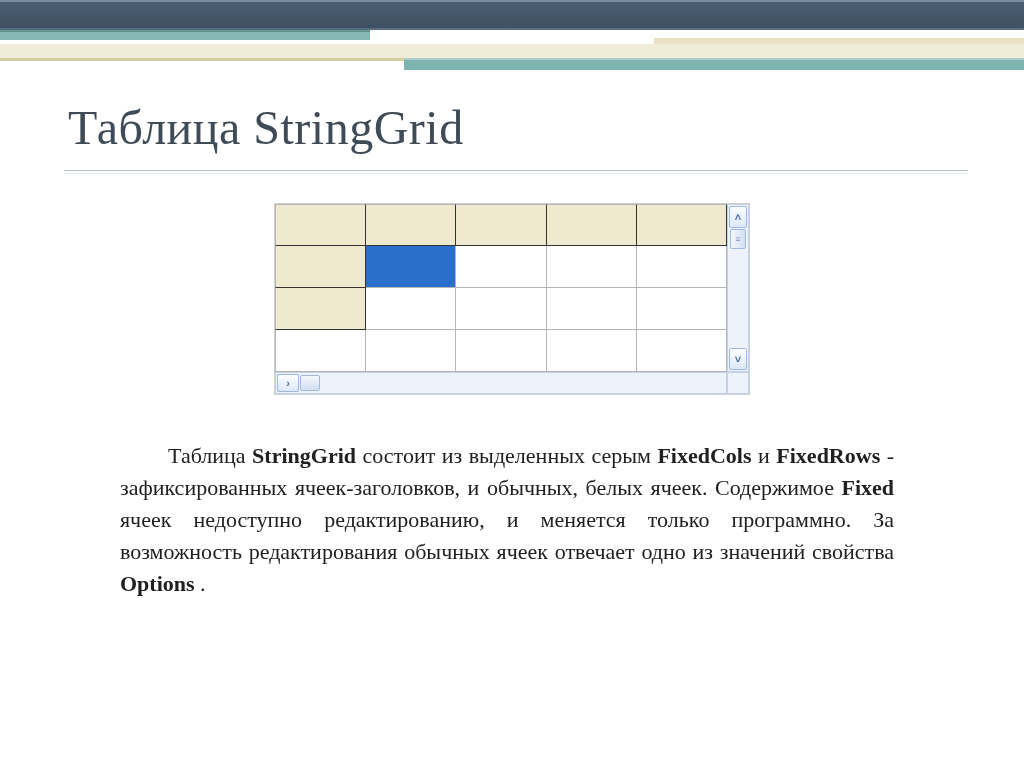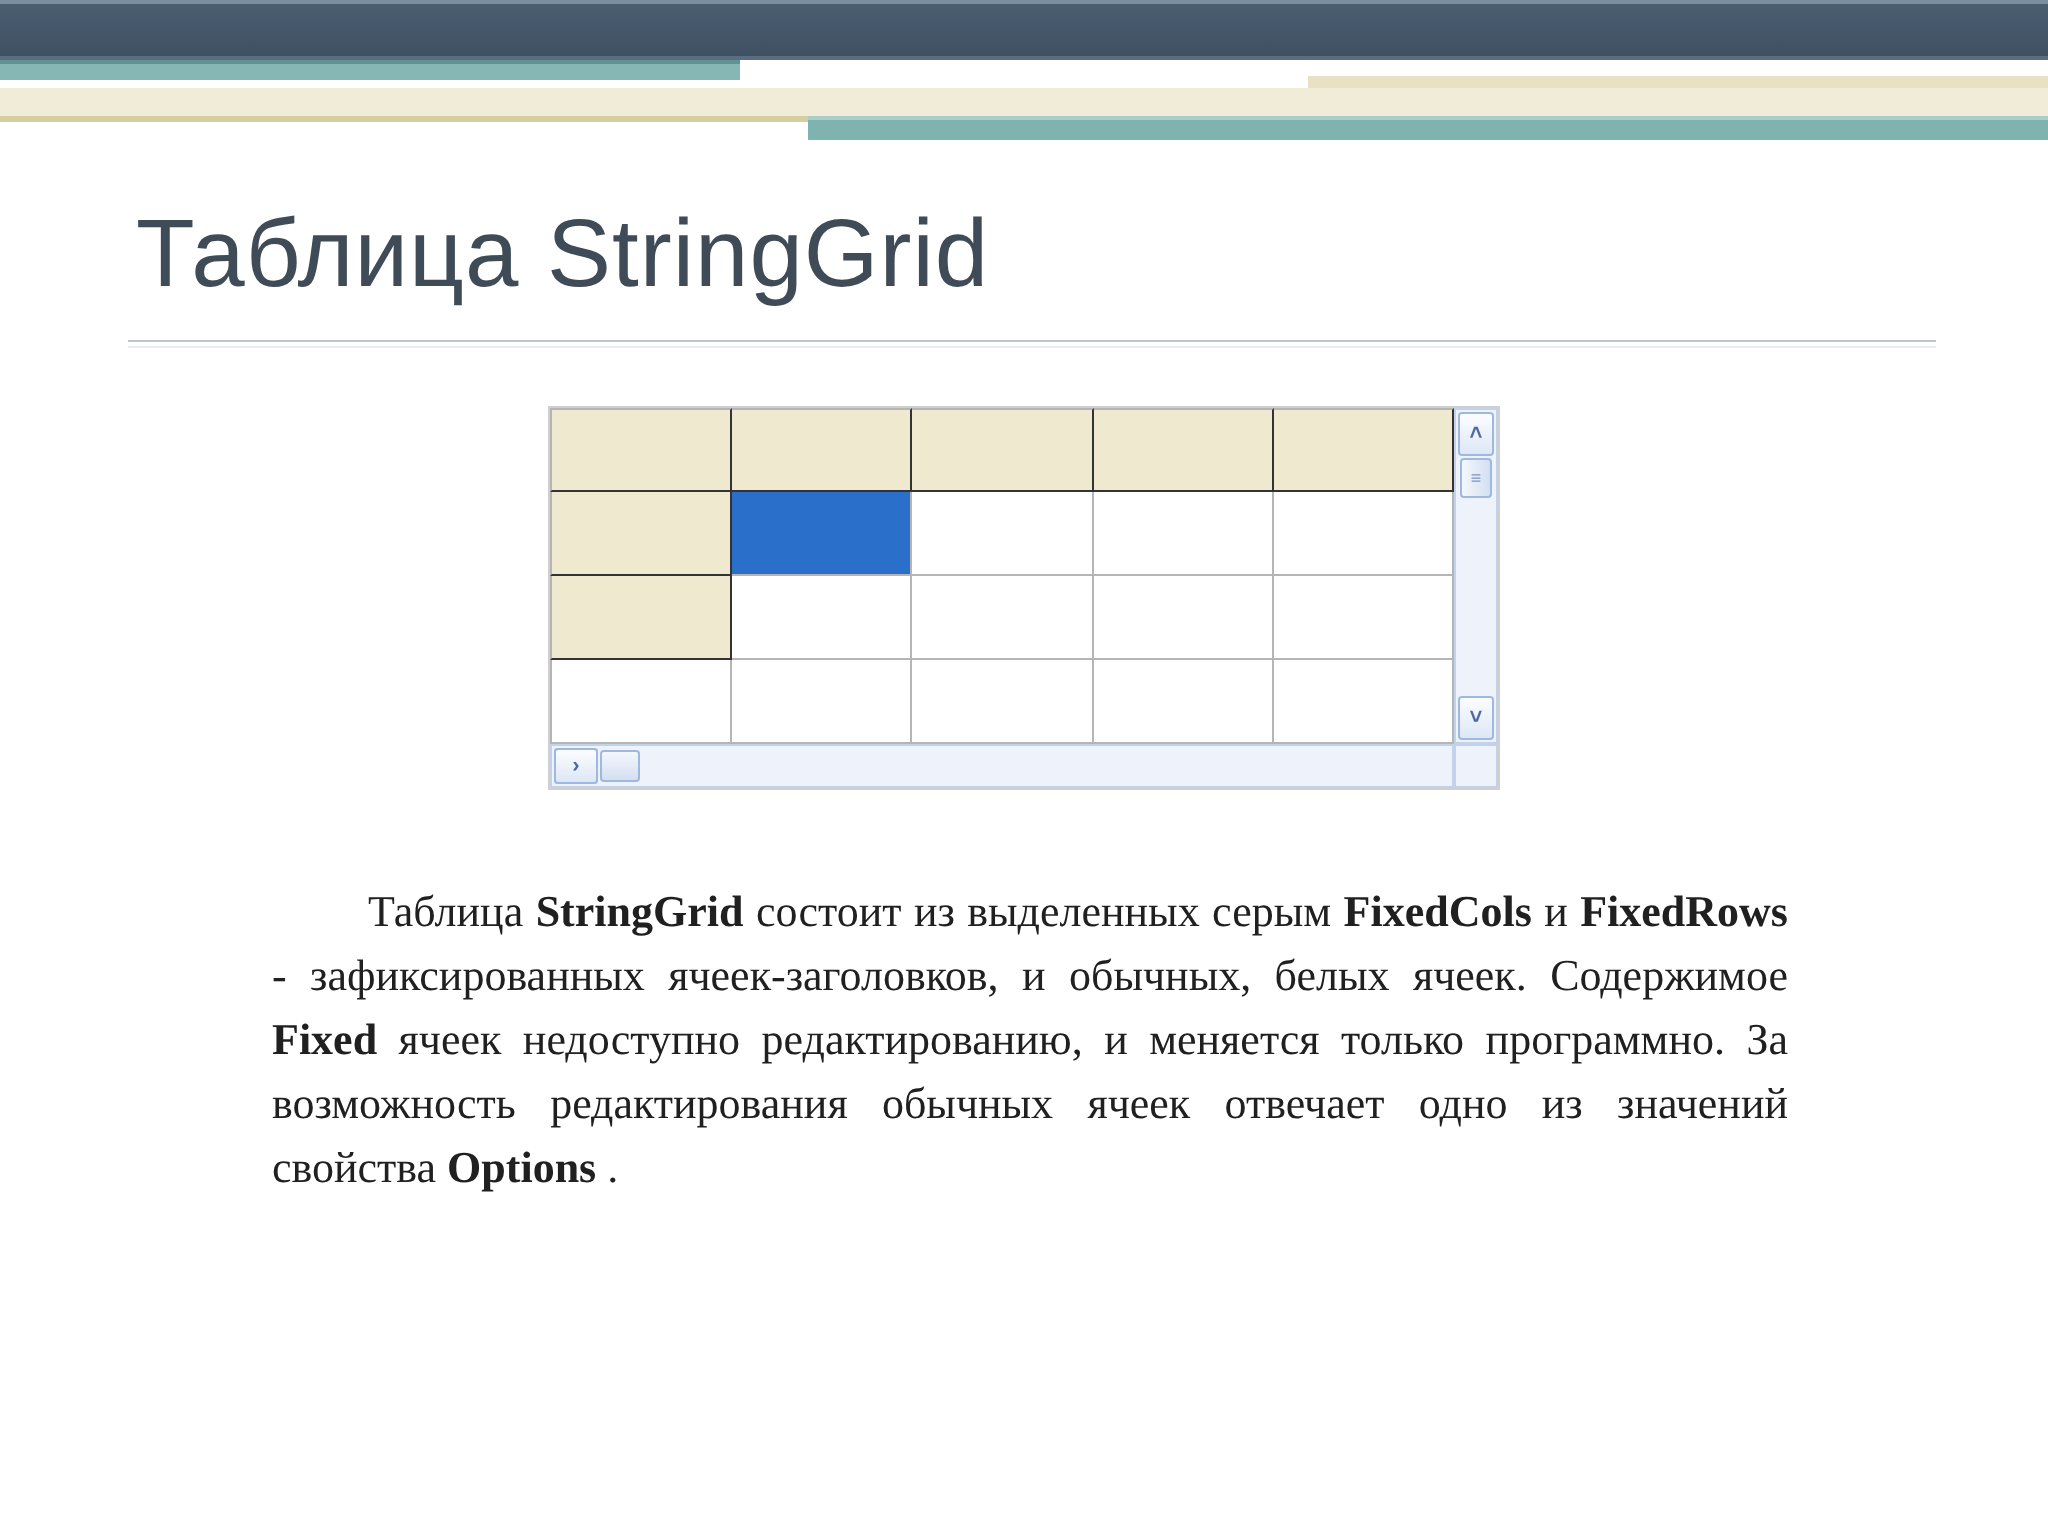--- a/index.html
+++ b/index.html
@@ -51,21 +51,21 @@
   }
 
   
   .title {
     position: absolute;
     left: 68px; top: 100px;
     font-size: 48px;
     color: #3f4b56;
     font-weight: 400;
     letter-spacing: 0.5px;
-    font-family: Liberation Sans, sans-serif;
+    font-family: Liberation Serif, serif;
   }
   .title-underline {
     position: absolute;
     left: 64px; right: 56px;
     top: 170px; height: 2px;
     border-top: 1px solid #bfc7cd;
     border-bottom: 1px solid #e8edf0;
   }
 
   
@@ -161,21 +161,21 @@
     position: absolute;
     right: 0; bottom: 0; width: 22px; height: 22px;
     background: #eef3fb;
     border: 1px solid #c1d2ea;
     box-sizing: border-box;
   }
 
   
   .para {
     position: absolute;
-    left: 136px; right: 130px; top: 440px;
+    left: 120px; right: 130px; top: 440px;
     font-family: Georgia, "Times New Roman", serif;
     font-size: 22px;
     line-height: 1.45;
     color: #202020;
     text-align: justify;
     text-indent: 48px;
   }
   .para b { font-weight: bold; }
 </style>
 </head>

